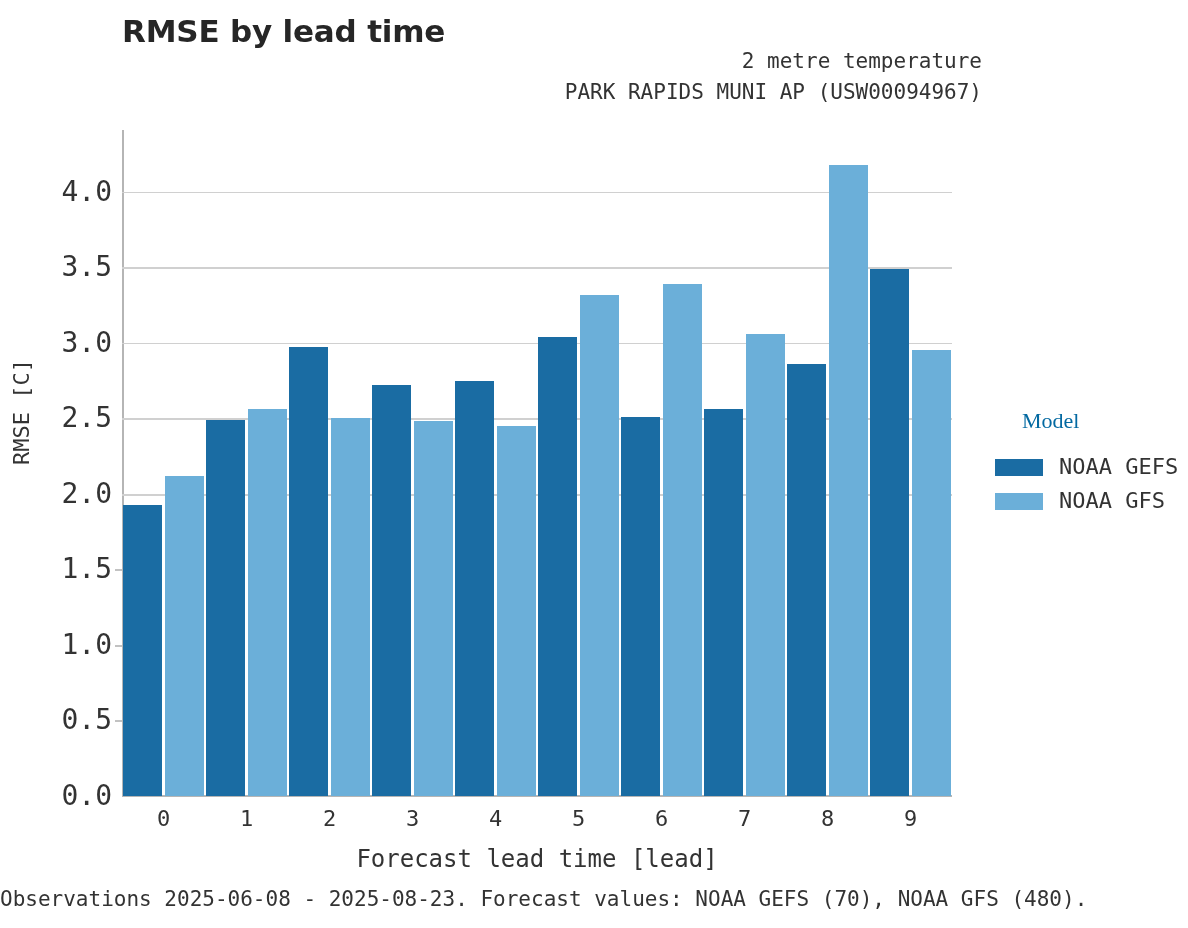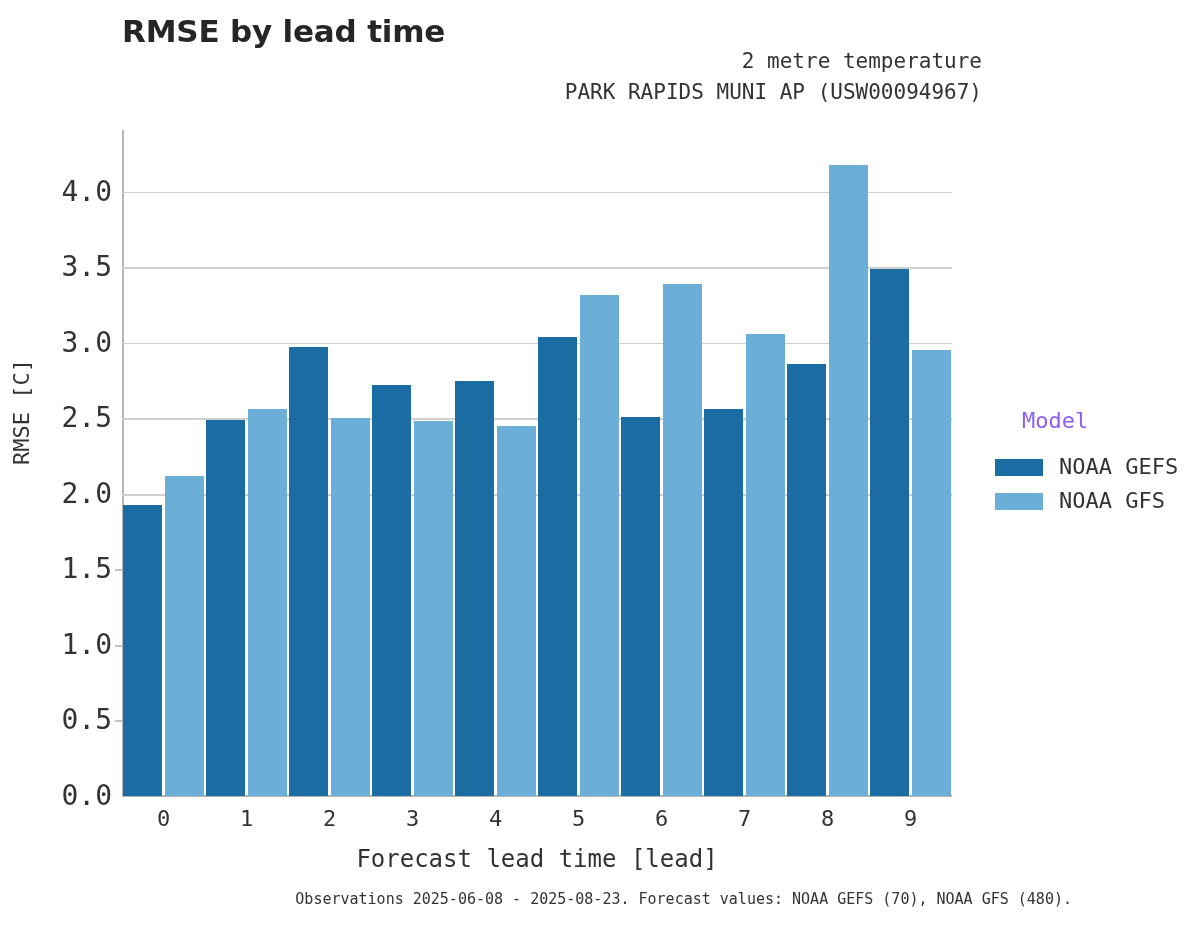--- a/index.html
+++ b/index.html
@@ -175,24 +175,25 @@
   
   #legend {
     position: absolute;
     left: 995px;
     top: 408px;
     width: 190px;
   }
   #legend-title {
     font-size: 22px;
     line-height: 26px;
-    color: #8b5cf6;
+    color: #0369a1;
     margin-left: 27px;
     margin-bottom: 16px;
     white-space: pre;
+    font-family: Liberation Serif, serif;
   }
   .legend-row {
     display: flex;
     align-items: center;
     height: 34px;
   }
   .legend-swatch {
     width: 48px;
     height: 17px;
     flex: 0 0 auto;
@@ -204,22 +205,22 @@
     margin-left: 16px;
     white-space: pre;
   }
 
   
   #caption {
     position: absolute;
     left: 0;
     top: 890px;
     width: 1072px;
-    text-align: right;
-    font-size: 15px;
+    text-align: center;
+    font-size: 21px;
     line-height: 18px;
     color: #333333;
     white-space: pre;
   }
 </style>
 </head>
 <body>
 
 <div id="figure">
 

